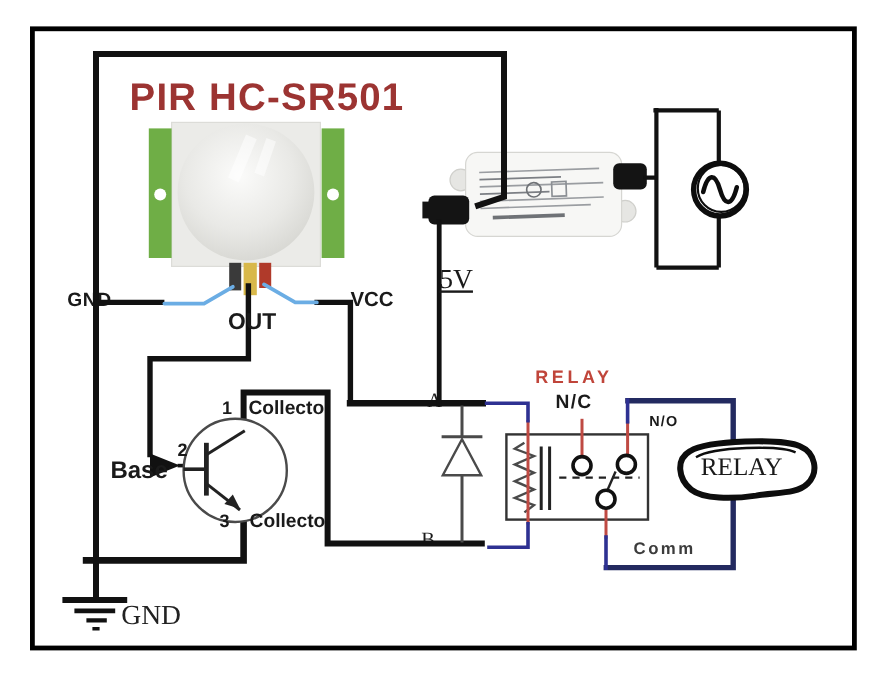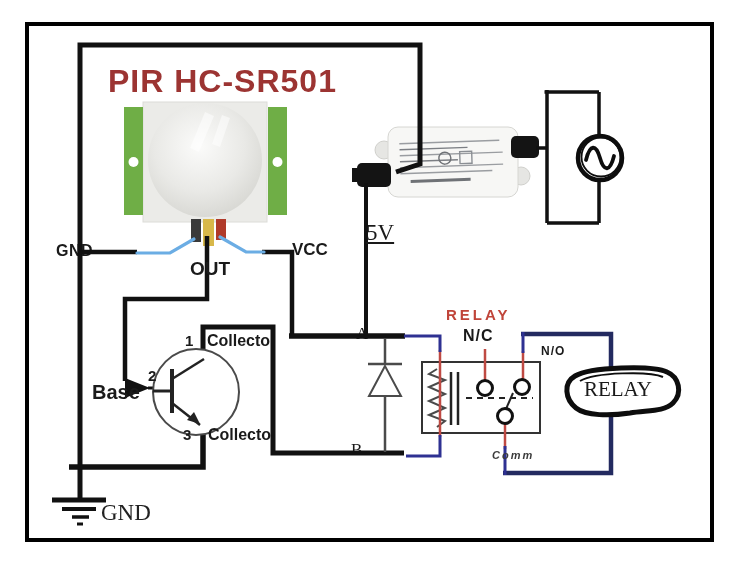--- a/index.html
+++ b/index.html
@@ -19,21 +19,21 @@
   .ac-label{left:626px;top:141px;width:54px;text-align:center;font-size:20px;line-height:25px;}
   .rail5v{left:366px;top:220px;font-size:23px;text-decoration:underline;}
   .vcc{left:292px;top:240px;font-size:17px;}
   .out{left:190px;top:258px;font-size:19px;}
   .pin-gnd{left:56px;top:242px;font-size:16px;letter-spacing:.5px;}
   .term-a{left:356px;top:324px;font-size:17px;}
   .term-b{left:351px;top:440px;font-size:17px;}
   .relay-title{left:446px;top:306px;font-size:15px;letter-spacing:3px;color:var(--relay-title-red);}
   .nc{left:463px;top:327px;font-size:16px;letter-spacing:1px;}
   .no{left:541px;top:344px;font-size:12px;letter-spacing:1px;}
-  .comm{left:492px;top:449px;font-size:11px;letter-spacing:2px;color:#3c3c3c;font-style:italic;}
+  .comm{left:528px;top:449px;font-size:14px;letter-spacing:2px;color:#3c3c3c;}
   .switch{left:566px;top:377px;width:104px;text-align:center;font-size:21px;}
   .t1n{left:185px;top:332px;font-size:15px;}
   .t1l{left:207px;top:332px;font-size:16px;}
   .t2n{left:148px;top:367px;font-size:15px;}
   .t2l{left:92px;top:381px;font-size:20px;}
   .t3n{left:183px;top:426px;font-size:15px;}
   .t3l{left:208px;top:426px;font-size:16px;}
   .ground{left:101px;top:500px;font-size:23px;color:#222;}
   
   .wk{stroke:var(--wire-black);fill:none;}

